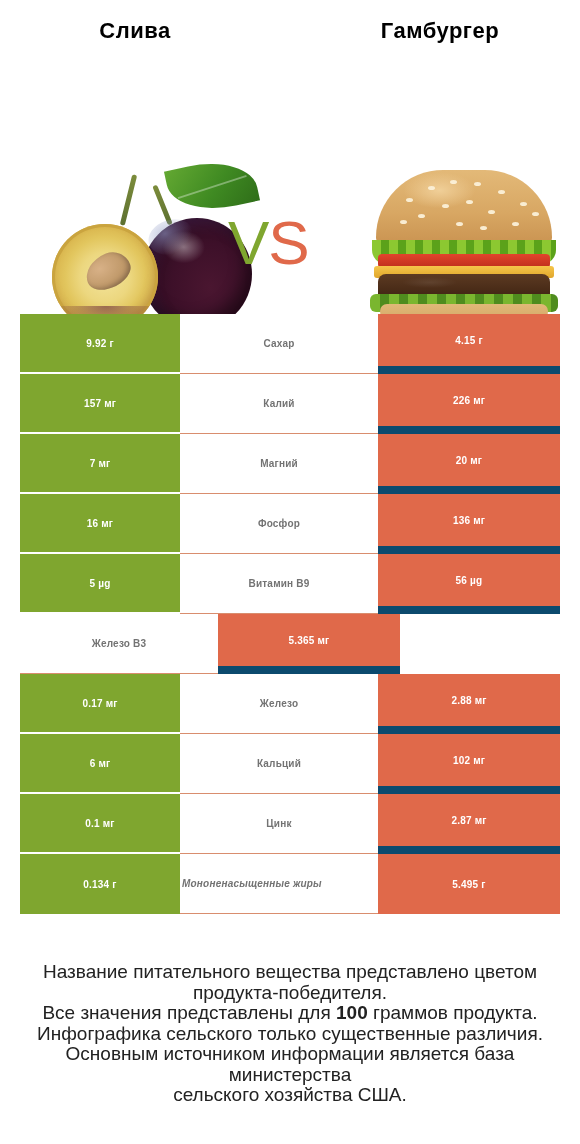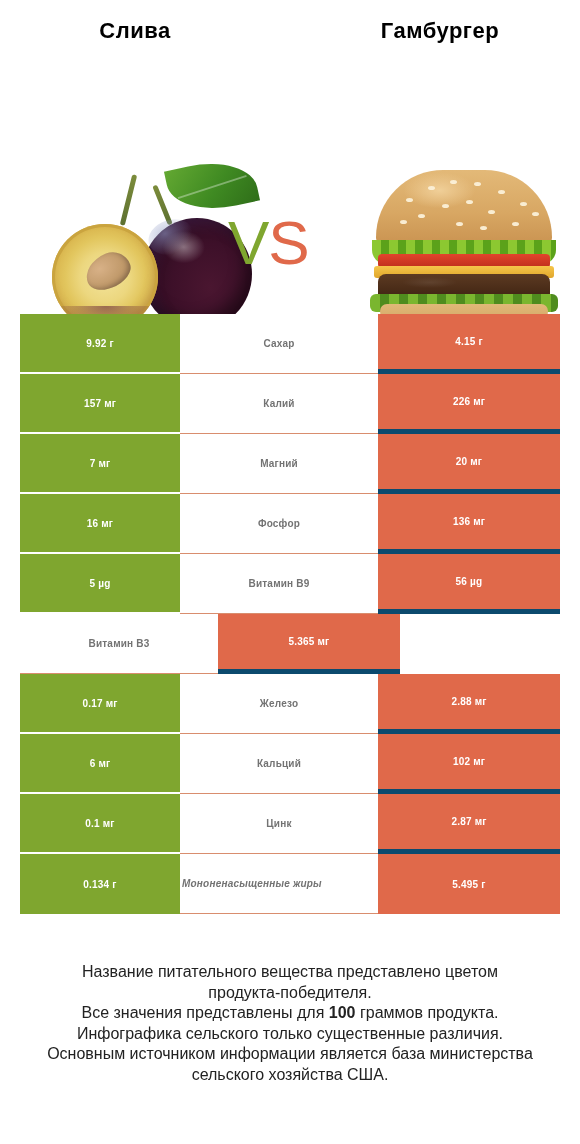--- a/index.html
+++ b/index.html
@@ -245,38 +245,38 @@
     font-style: italic;
   }
   .cell-mid.wrap .mid-inner {
     width: 230px;
     display: block;
   }
   .cell-right {
     width: 182px;
     background: #E0694A;
     color: #ffffff;
-    border-bottom: 5px solid #0c4a6e;
+    border-bottom: 8px solid #0c4a6e;
   }
   .row:last-child .cell-left,
   .row:last-child .cell-right {
     border-bottom: none;
   }
   .row:last-child .cell-mid {
     border-bottom: 1px solid #d98d6e;
   }
 
   
   .footer {
     position: absolute;
     left: 0;
     top: 962px;
     width: 580px;
     text-align: center;
-    font-size: 16px;
+    font-size: 19px;
     line-height: 20.5px;
     color: #222222;
     padding: 0 24px;
   }
   .footer p { margin: 0; }
   .footer .b { font-weight: 700; }
 </style>
 </head>
 <body>
 
@@ -361,21 +361,21 @@
     </div>
     <div class="row">
       <div class="cell cell-left">5 µg</div>
       <div class="cell cell-mid">
         <span class="mid-inner">Витамин B9</span>
       </div>
       <div class="cell cell-right">56 µg</div>
     </div>
     <div class="row">
       <div class="cell cell-mid">
-        <span class="mid-inner">Витамин B3</span>
+        <span class="mid-inner">Железо B3</span>
       </div>
       <div class="cell cell-right">5.365 мг</div>
     </div>
     <div class="row">
       <div class="cell cell-left">0.17 мг</div>
       <div class="cell cell-mid">
         <span class="mid-inner">Железо</span>
       </div>
       <div class="cell cell-right">2.88 мг</div>
     </div>

